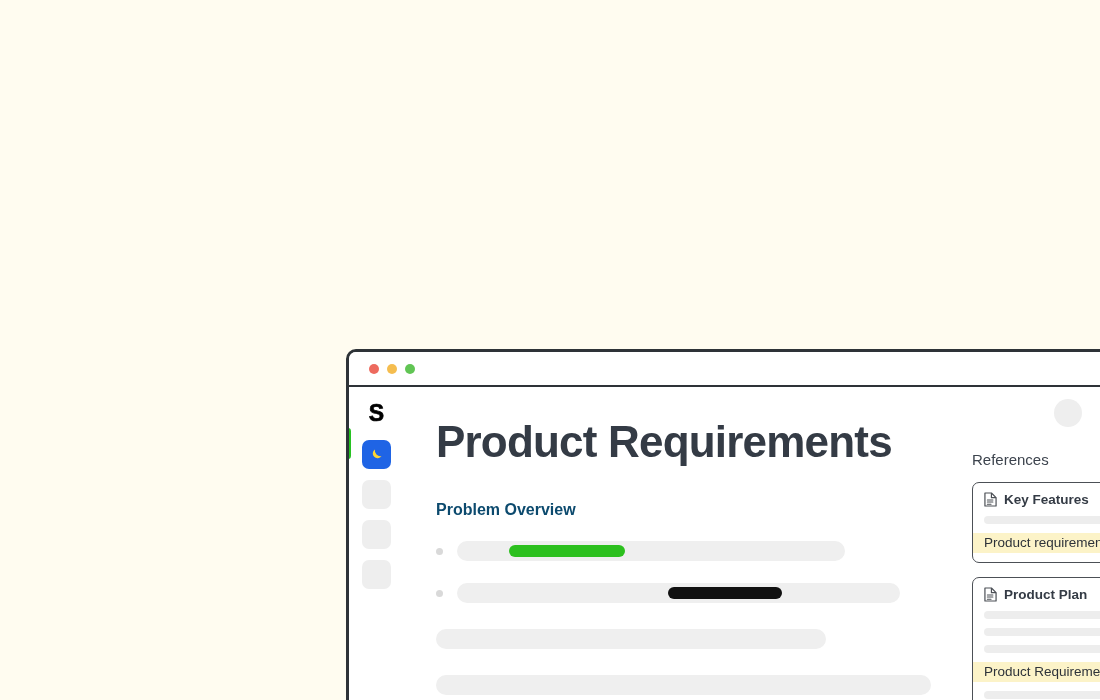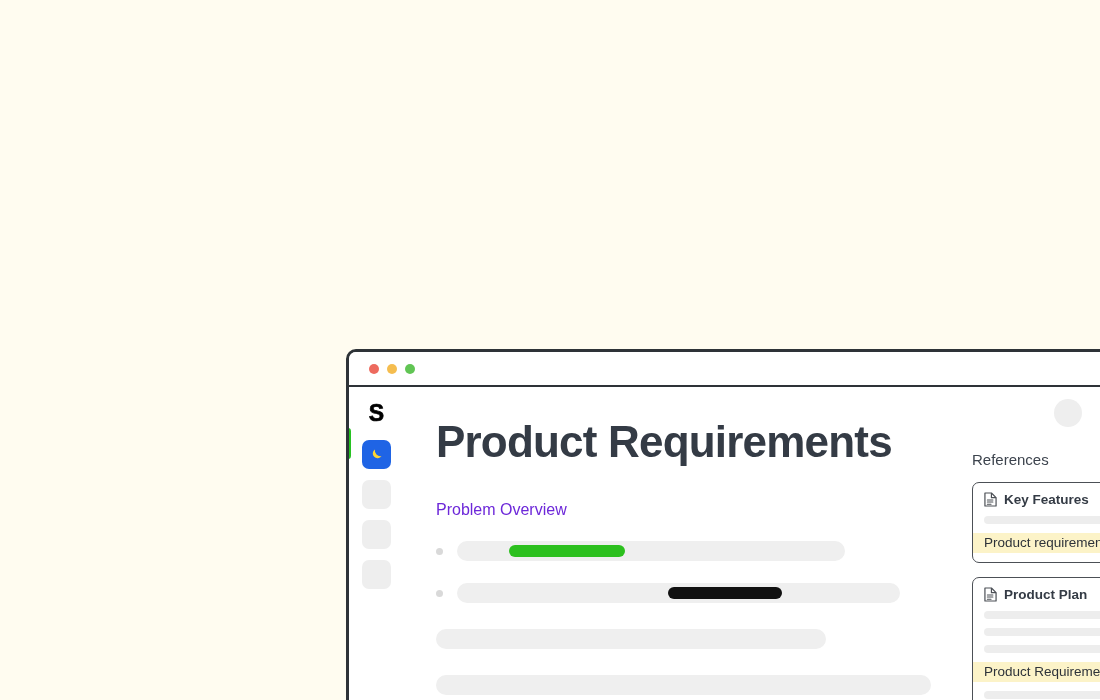--- a/index.html
+++ b/index.html
@@ -128,22 +128,22 @@
     font-weight: bold;
     color: #343b45;
     letter-spacing: -0.8px;
     line-height: 1.05;
     white-space: nowrap;
   }
 
   .section-head {
     margin-top: 36px;
     font-size: 16px;
-    font-weight: normal;
-    color: #6d28d9;
+    font-weight: bold;
+    color: #0c4a6e;
   }
 
   .bullet-row {
     display: flex;
     align-items: center;
     gap: 14px;
     margin-top: 22px;
   }
 
   .bullet-dot {

